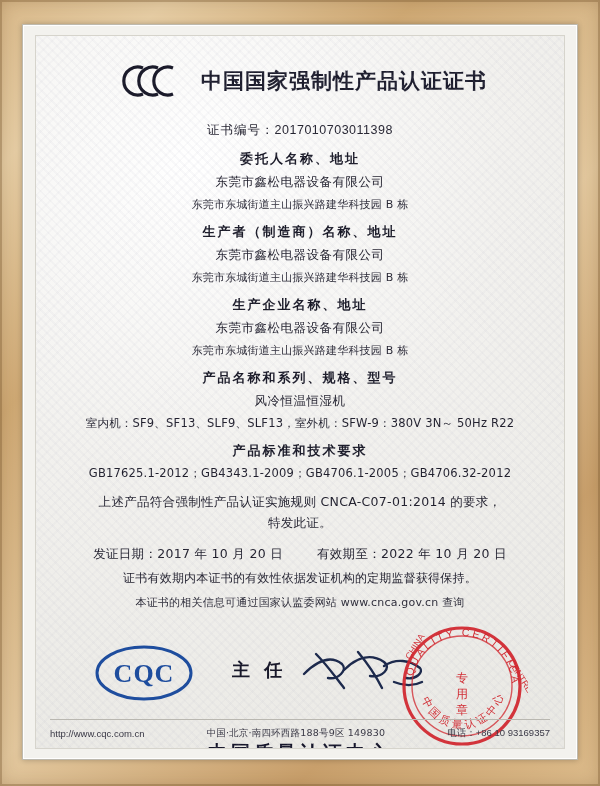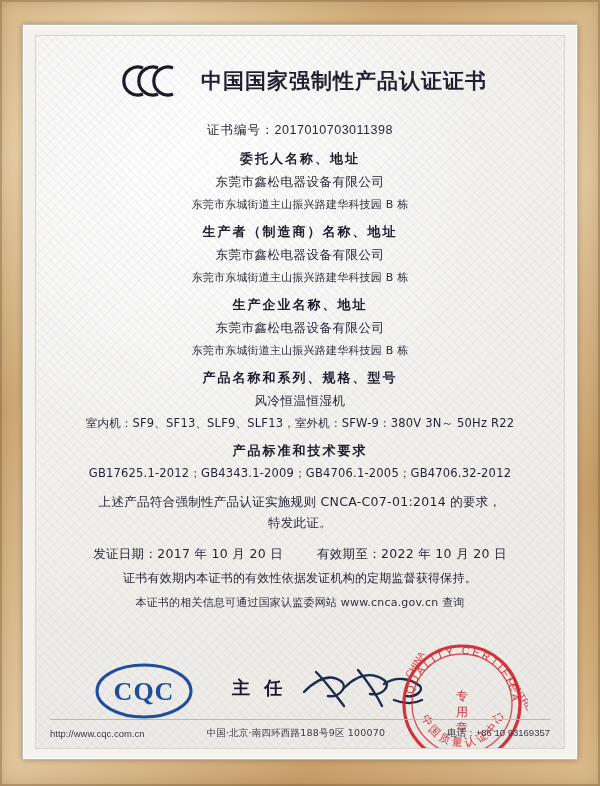--- a/index.html
+++ b/index.html
@@ -91,21 +91,21 @@
   .dates .gap{display:inline-block;width:34px;}
   .note{
     font-family:"DejaVu Sans", sans-serif;
     font-size:12px;margin-top:7px;text-align:center;letter-spacing:.2px;
   }
   .note2{
     font-family:"DejaVu Sans", sans-serif;
     font-size:11px;margin-top:8px;text-align:center;color:#2b2a37;letter-spacing:.2px;
   }
   .sign-row{
-    position:relative;margin-top:34px;height:110px;
+    position:relative;margin-top:16px;height:110px;
   }
   .cqc-logo{
     position:absolute;left:58px;top:18px;width:100px;height:58px;
   }
   .director{
     position:absolute;left:196px;top:32px;
     font-family:"DejaVu Sans", sans-serif;
     font-size:18px;font-weight:bold;letter-spacing:4px;color:#18182a;
   }
   .signature{
@@ -245,19 +245,19 @@
             <text x="112" y="42" font-family="Liberation Sans, sans-serif" font-size="9" fill="#d0242c" opacity="0.9" transform="rotate(58 112 42)">CENTRE</text>
           </svg>
         </div>
       </div>
 
       <div class="org">中国质量认证中心</div>
 
       <div class="footer">
         <div class="hr"></div>
         <span class="url">http://www.cqc.com.cn</span>
-        <span class="mid">中国·北京·南四环西路188号9区  100070</span>
+        <span class="mid">中国·北京·南四环西路188号9区  149830</span>
         <span class="tel">电话：+86 10 93169357</span>
       </div>
 
     </div>
   </div>
 </div>
 
 </body></html>

